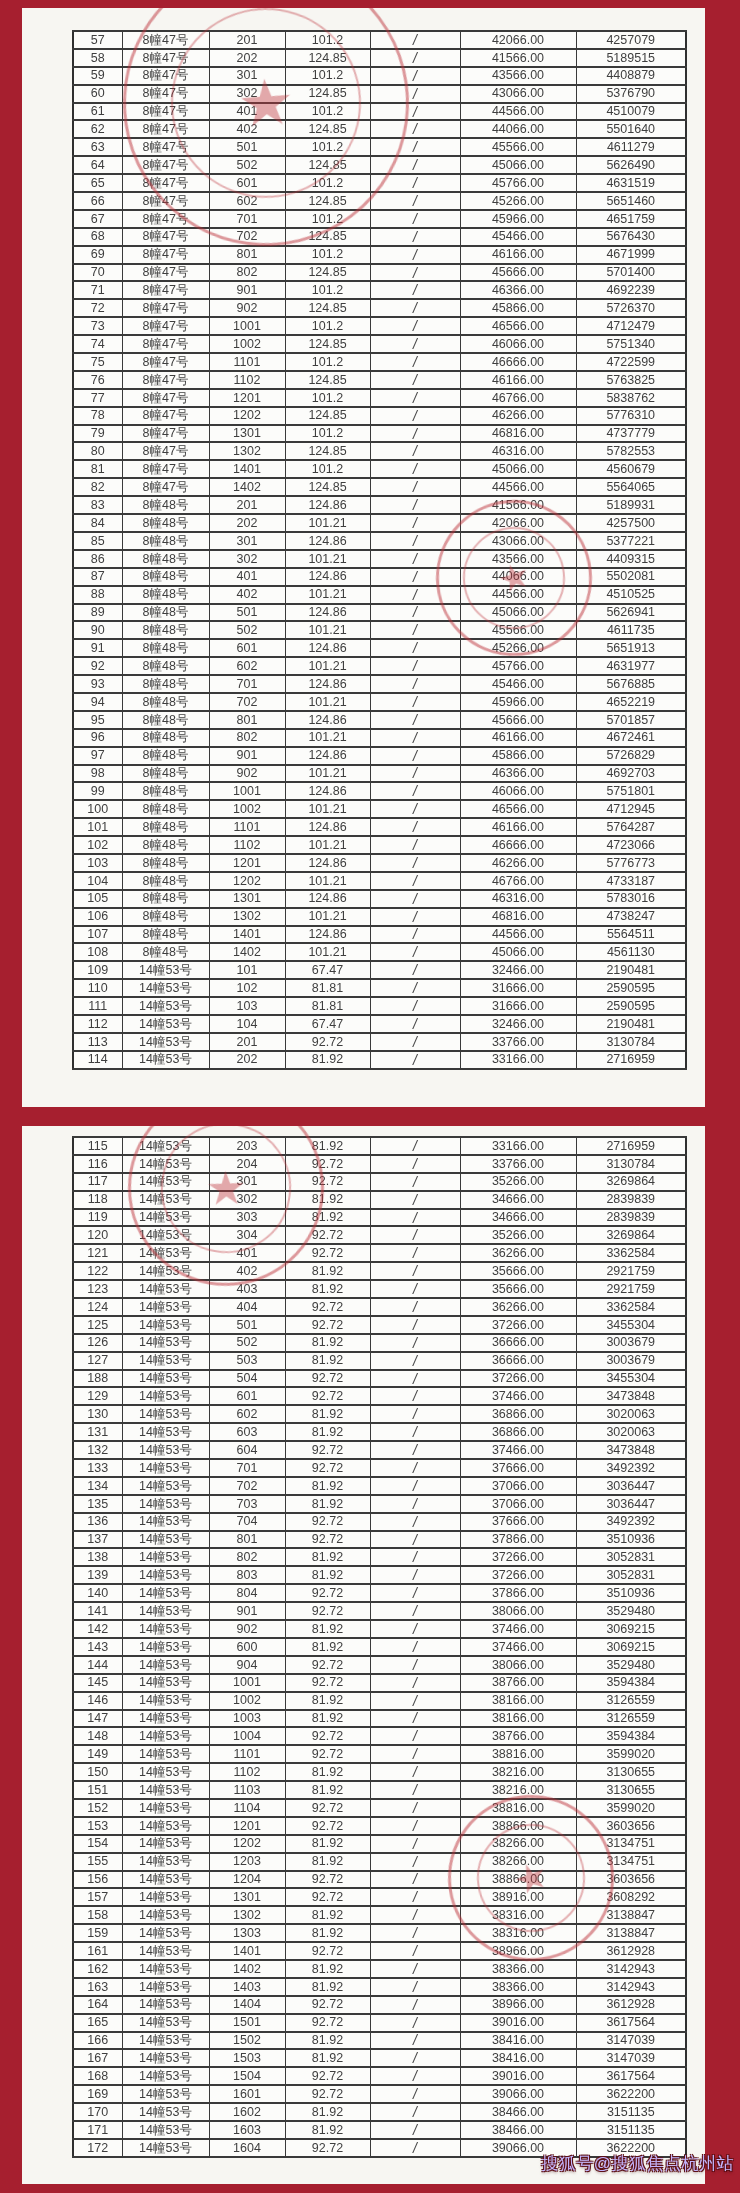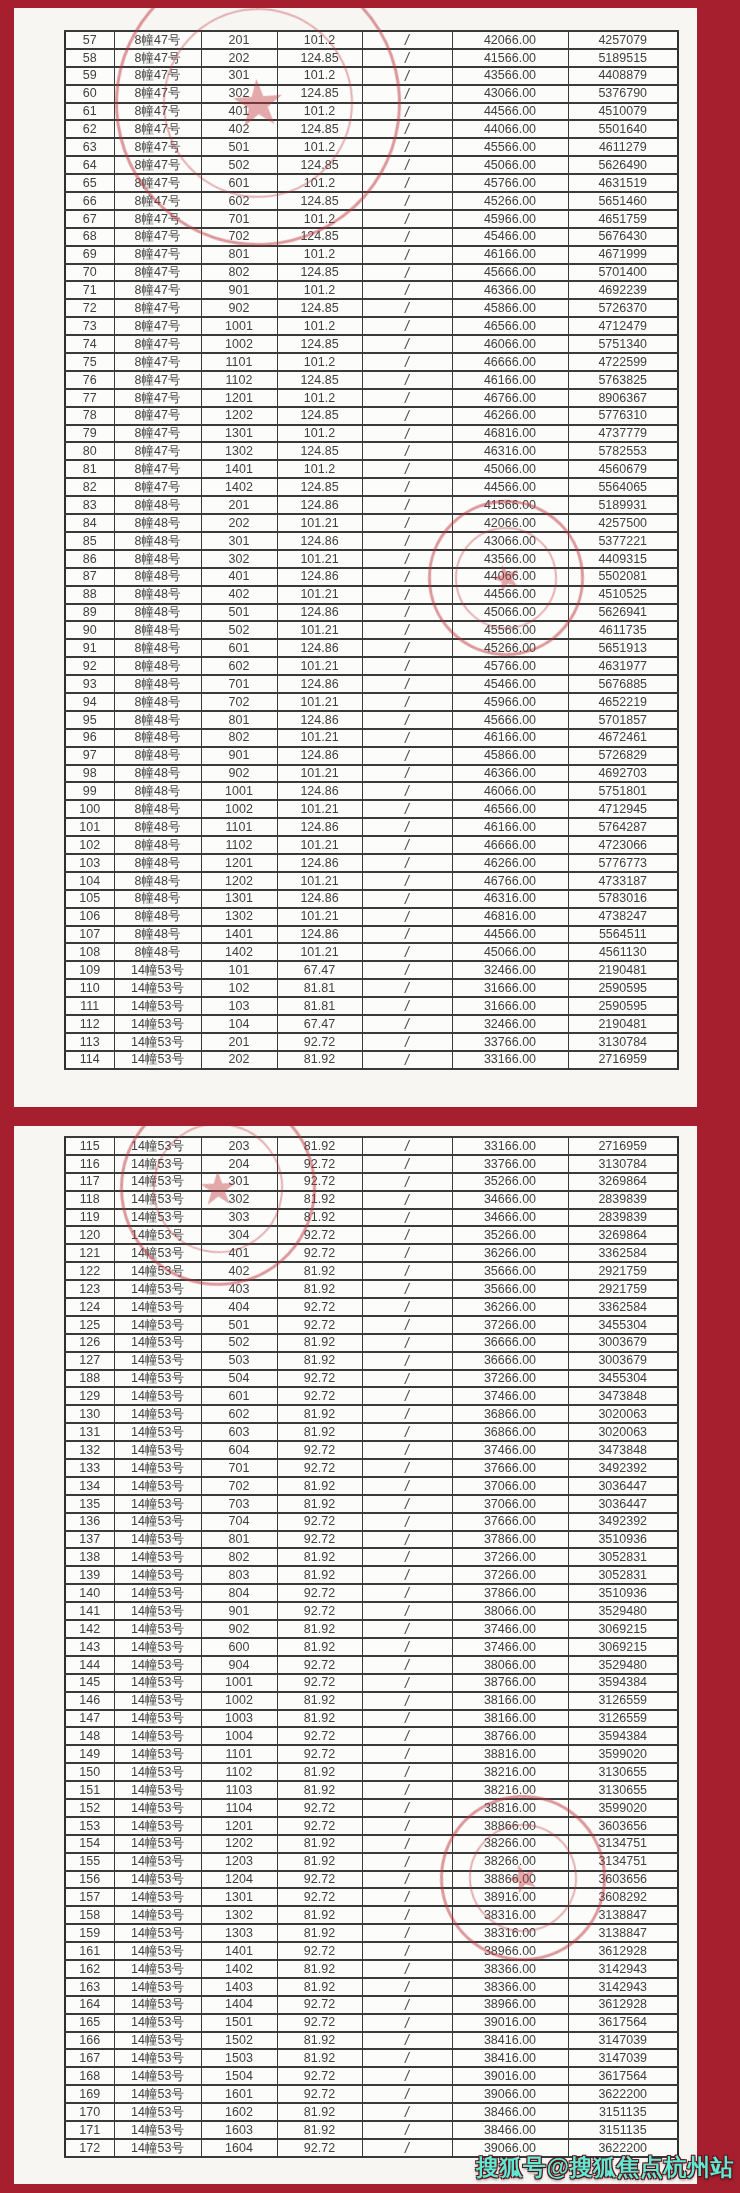--- a/index.html
+++ b/index.html
@@ -5,21 +5,21 @@
   html,body{margin:0;padding:0;background:#7c1220;}
   .canvas{
     position:relative;
     width:740px;height:2193px;
     background:#A61F2F;
     overflow:hidden;
     font-family:"Liberation Sans","DejaVu Sans",sans-serif;
   }
   .panel{
     position:absolute;
-    left:14px;width:683px;
+    left:22px;width:683px;
     background:#F7F6F2;
     overflow:hidden;
   }
   .panel-1{top:8px;height:1099px;}
   .panel-2{top:1126px;height:1058px;}
 
   table.price-table{
     position:absolute;
     left:50px;
     width:613px;
@@ -70,24 +70,24 @@
   .seal-b{left:414px;top:492px;width:150px;height:150px;transform:rotate(-6deg);}
   .seal-b .star{font-size:36px;}
   .seal-c{left:106px;top:-36px;width:190px;height:190px;transform:rotate(10deg);}
   .seal-c .star{font-size:46px;}
   .seal-d{left:426px;top:669px;width:160px;height:160px;transform:rotate(-8deg);}
   .seal-d .star{font-size:38px;}
 
   .watermark{
     position:absolute;
     right:6px;top:2152px;
-    font-size:23px;
-    font-weight:bold;
+    font-size:17px;
+    font-weight:normal;
     letter-spacing:.5px;
-    color:#5eead4;
+    color:#c4b5fd;
     text-shadow:
       -1px -1px 0 #5c1016,
        1px -1px 0 #5c1016,
       -1px  1px 0 #5c1016,
        1px  1px 0 #5c1016,
        0 2px 3px rgba(60,8,12,.55);
     z-index:5;
   }
 </style>
 </head>
@@ -287,21 +287,21 @@
             <td>46166.00</td>
             <td>5763825</td>
           </tr>
           <tr>
             <td>77</td>
             <td>8幢47号</td>
             <td>1201</td>
             <td>101.2</td>
             <td>/</td>
             <td>46766.00</td>
-            <td>8906367</td>
+            <td>5838762</td>
           </tr>
           <tr>
             <td>78</td>
             <td>8幢47号</td>
             <td>1202</td>
             <td>124.85</td>
             <td>/</td>
             <td>46266.00</td>
             <td>5776310</td>
           </tr>

